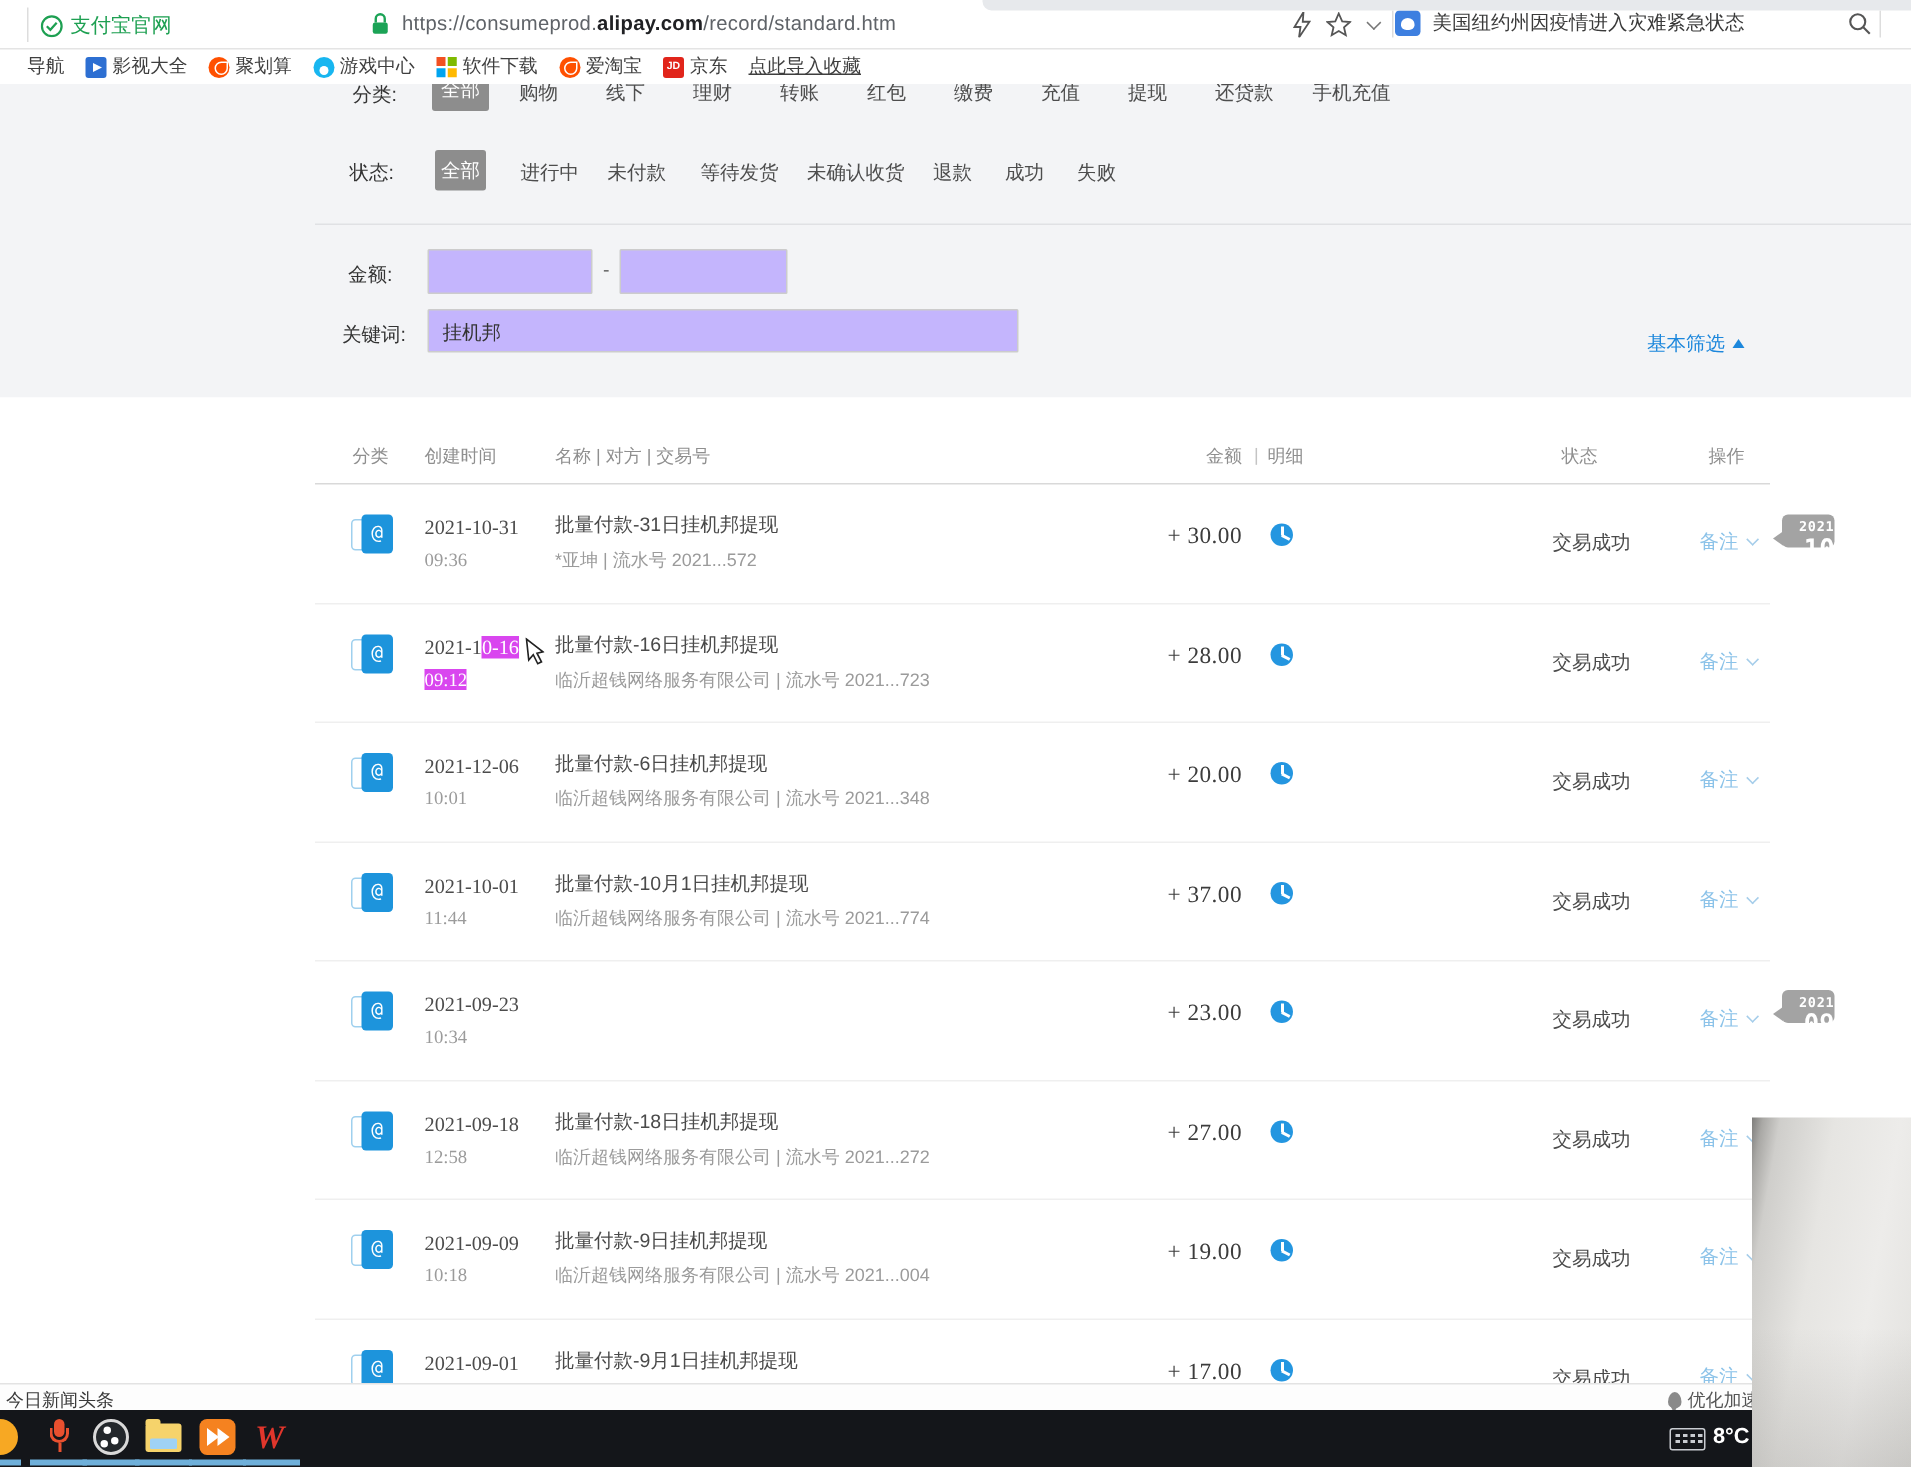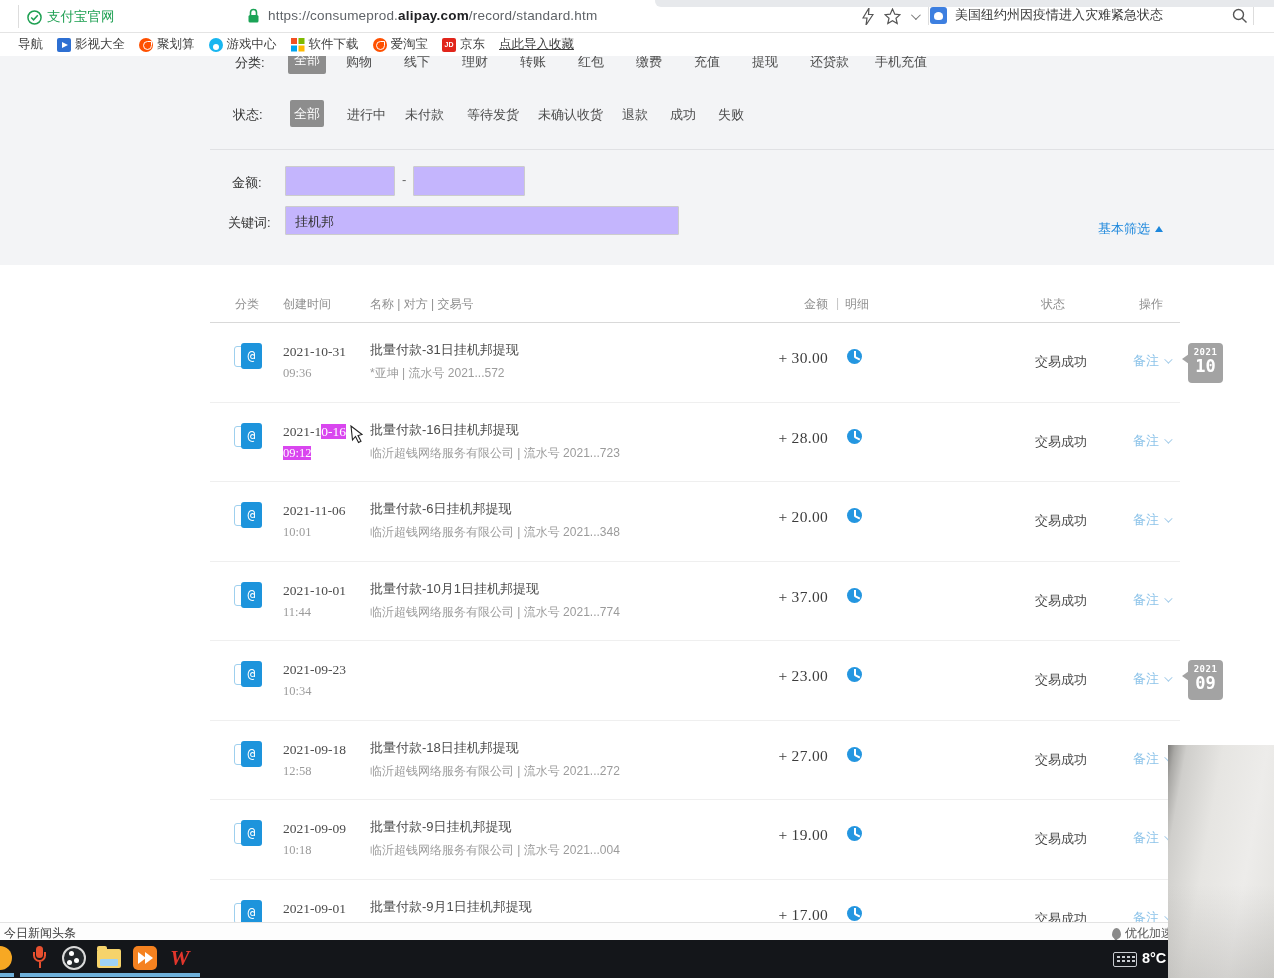--- a/index.html
+++ b/index.html
@@ -60,21 +60,21 @@
 .cname{position:absolute;left:160px;top:19px}
 .cname .t{font-size:13px;color:#4a4a4a;line-height:16px}
 .cname .s{margin-top:7px;font-size:12px;color:#9b9b9b}
 .camt{position:absolute;left:520px;top:26px;width:98px;text-align:right;font-family:"Liberation Serif",serif;font-size:15.5px;color:#3c3c3c;letter-spacing:.3px}
 .pie{position:absolute;left:637px;top:26px;width:15px;height:15px;border-radius:50%;background:#2496e0}
 .pie::before{content:"";position:absolute;left:7px;top:1.5px;width:1.5px;height:6.5px;background:#fff}
 .pie::after{content:"";position:absolute;left:8px;top:7px;width:6px;height:1.5px;background:#fff;transform:rotate(28deg);transform-origin:0 0}
 .cstatus{position:absolute;left:825px;top:30px;font-size:13px;color:#4a4a4a}
 .cremark{position:absolute;left:923px;top:29px;font-size:13px;color:#8cc3e9;display:flex;align-items:center;gap:5px}
 .caret{display:inline-block;width:6px;height:6px;border-right:1.5px solid #a5cdea;border-bottom:1.5px solid #a5cdea;transform:rotate(45deg) translateY(-2px)}
-.mbadge{position:absolute;left:978px;width:35px;height:40px;background:#a3a3a3;border-radius:4px;text-align:center}
+.mbadge{position:absolute;left:978px;width:35px;height:22px;background:#a3a3a3;border-radius:4px;text-align:right}
 .mbadge::before{content:"";position:absolute;left:-6px;top:11px;border-top:5px solid transparent;border-bottom:5px solid transparent;border-right:7px solid #a3a3a3}
 .mbadge .y{font-family:"DejaVu Sans Mono",monospace;font-weight:bold;font-size:9px;color:#fff;margin-top:4px;letter-spacing:.5px}
 .mbadge .m{font-family:"DejaVu Sans Mono",monospace;font-weight:bold;font-size:17px;color:#fff;line-height:18px}
 .cursor{position:absolute;left:138px;top:22px;width:15px;height:21px;z-index:5}
 
 
 .statusbar{position:absolute;top:922px;left:0;width:1274px;height:18px;background:#fdfdfd;border-top:1px solid #e3e3e3;z-index:40;font-size:12px;color:#3a3a3a}
 .sb-left{position:absolute;left:4px;top:2px}
 .sb-right{position:absolute;left:1112px;top:2px;display:flex;align-items:center;gap:4px;color:#555;white-space:nowrap}
 .rocket{width:9px;height:11px;background:#8a8a8a;border-radius:50% 50% 50% 50%/60% 60% 40% 40%;position:relative}
@@ -212,21 +212,21 @@
         <span class="caret"></span>
       </div>
   </div>
 
   <div class="row" style="top:217px;height:80px">
     <div class="ticon">
         <div class="back"></div>
         <div class="front">@</div>
       </div>
     <div class="cdate">
-        <div><span>2021-11-06</span></div>
+        <div><span>2021-12-06</span></div>
         <div class="time">10:01</div>
       </div>
     <div class="cname">
         <div class="t">批量付款-6日挂机邦提现</div>
         <div class="s">临沂超钱网络服务有限公司 | 流水号 2021...348</div>
       </div>
     <div class="camt">+ 20.00</div>
     <div class="pie"></div>
     <div class="cstatus">交易成功</div>
     <div class="cremark">

